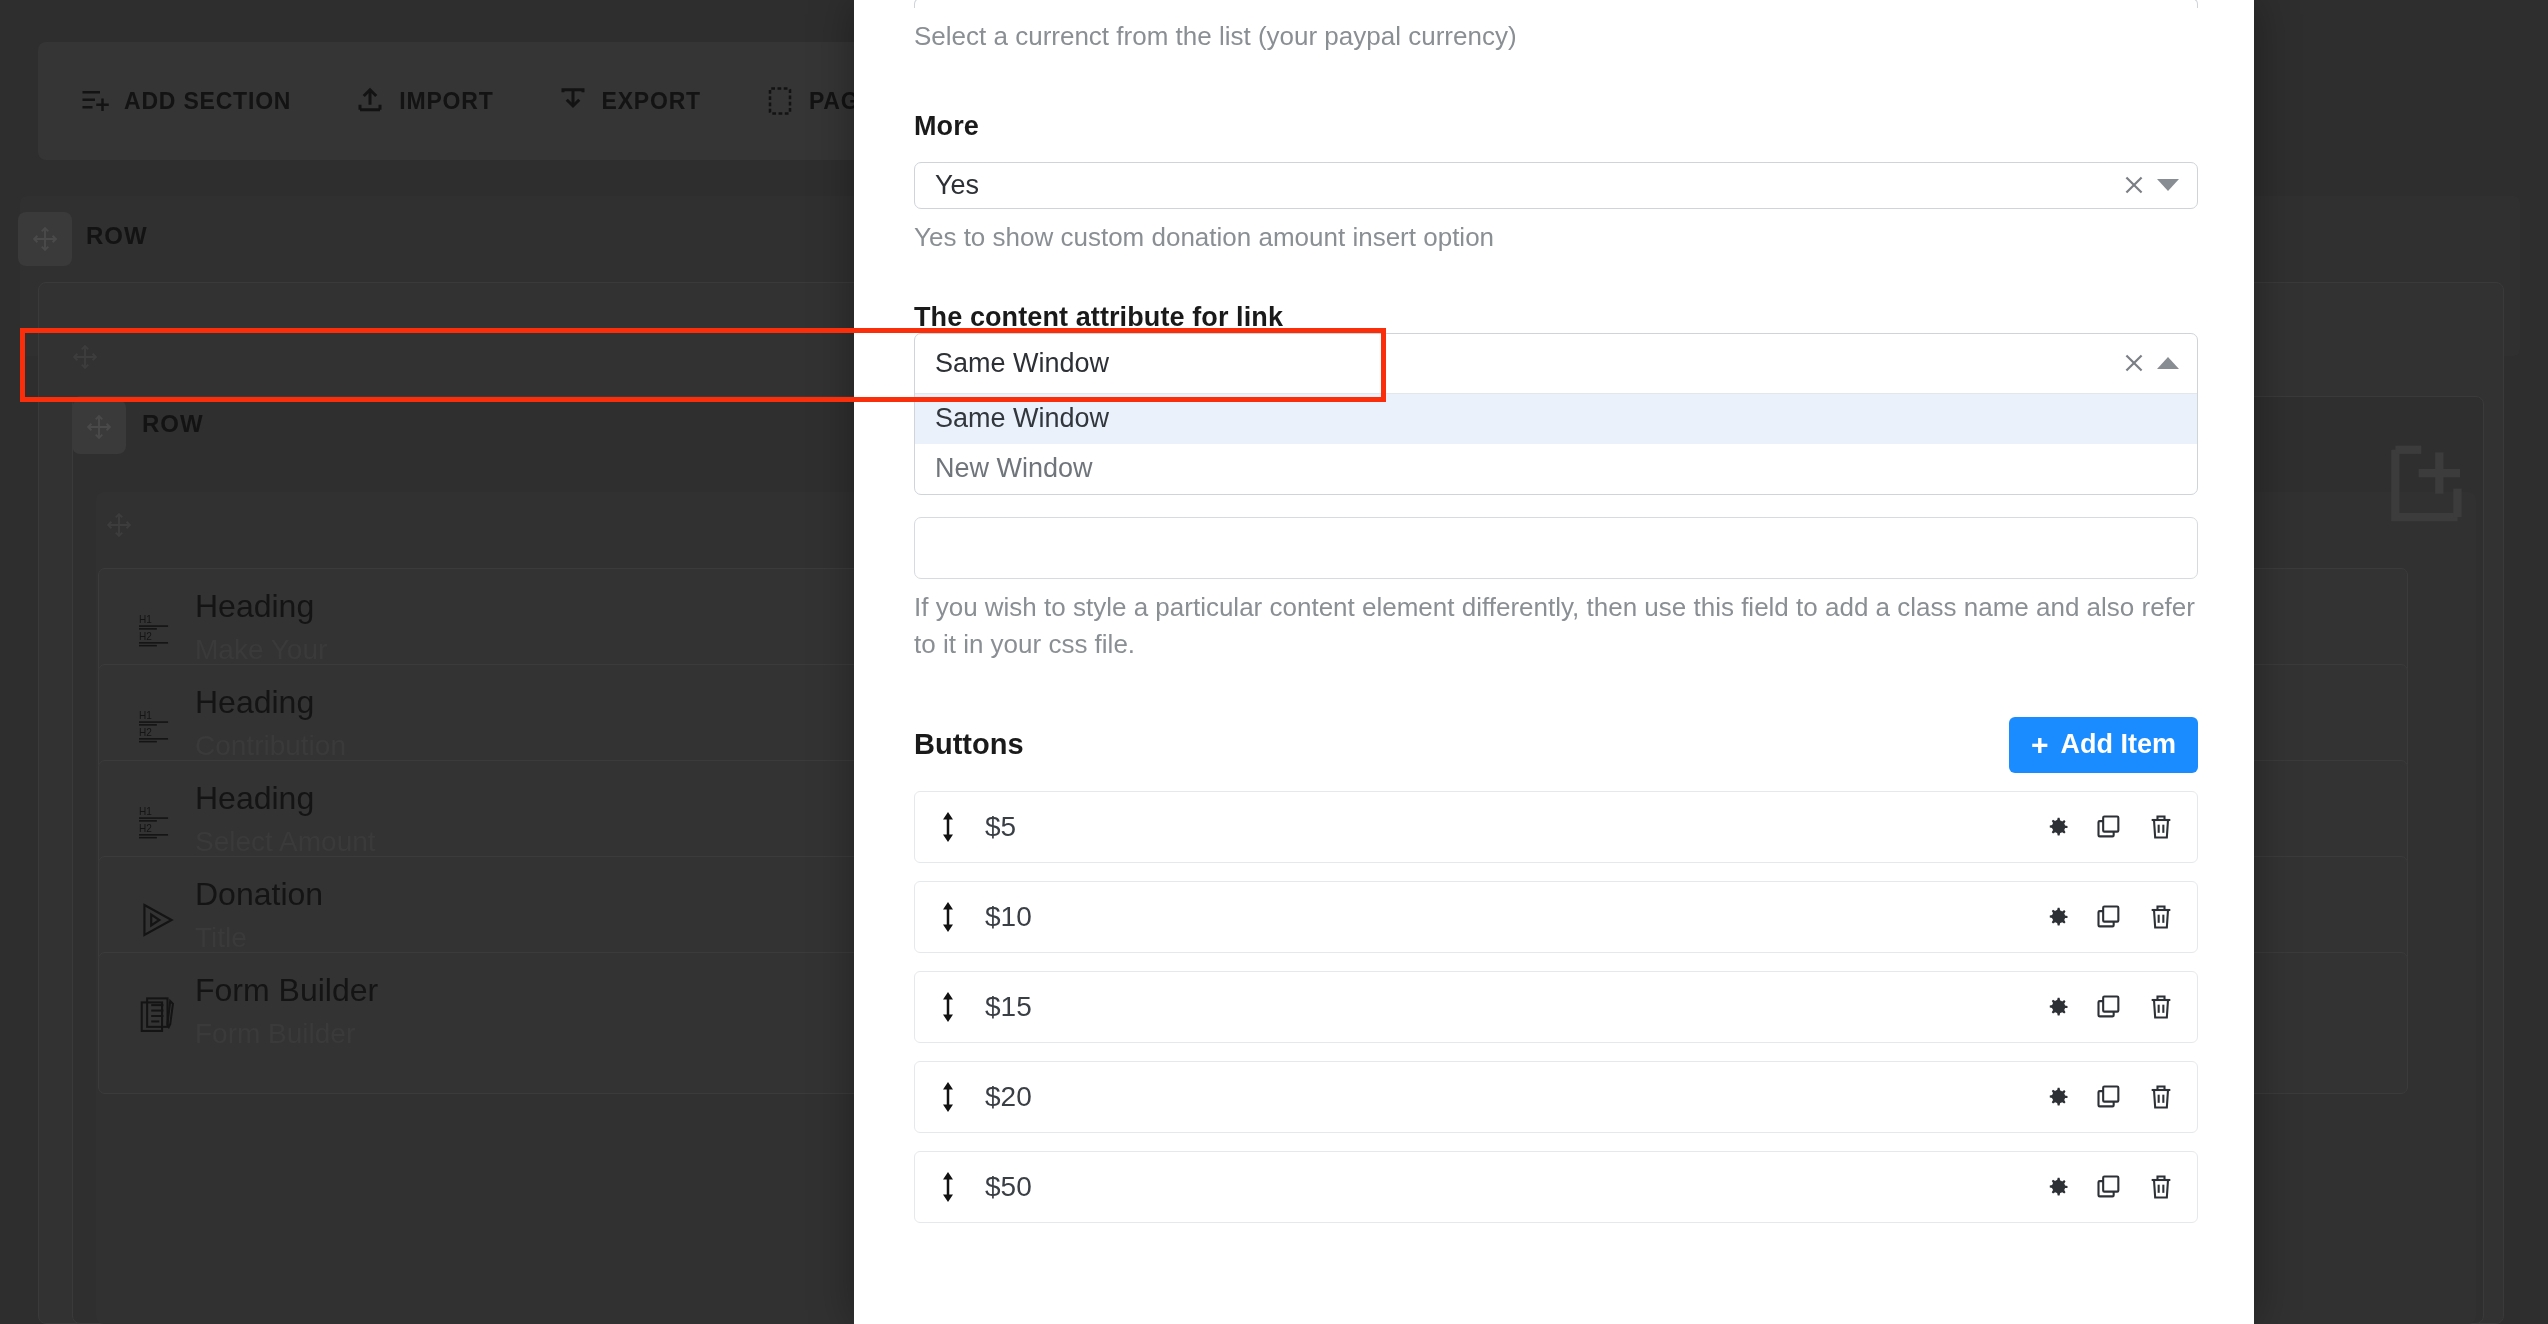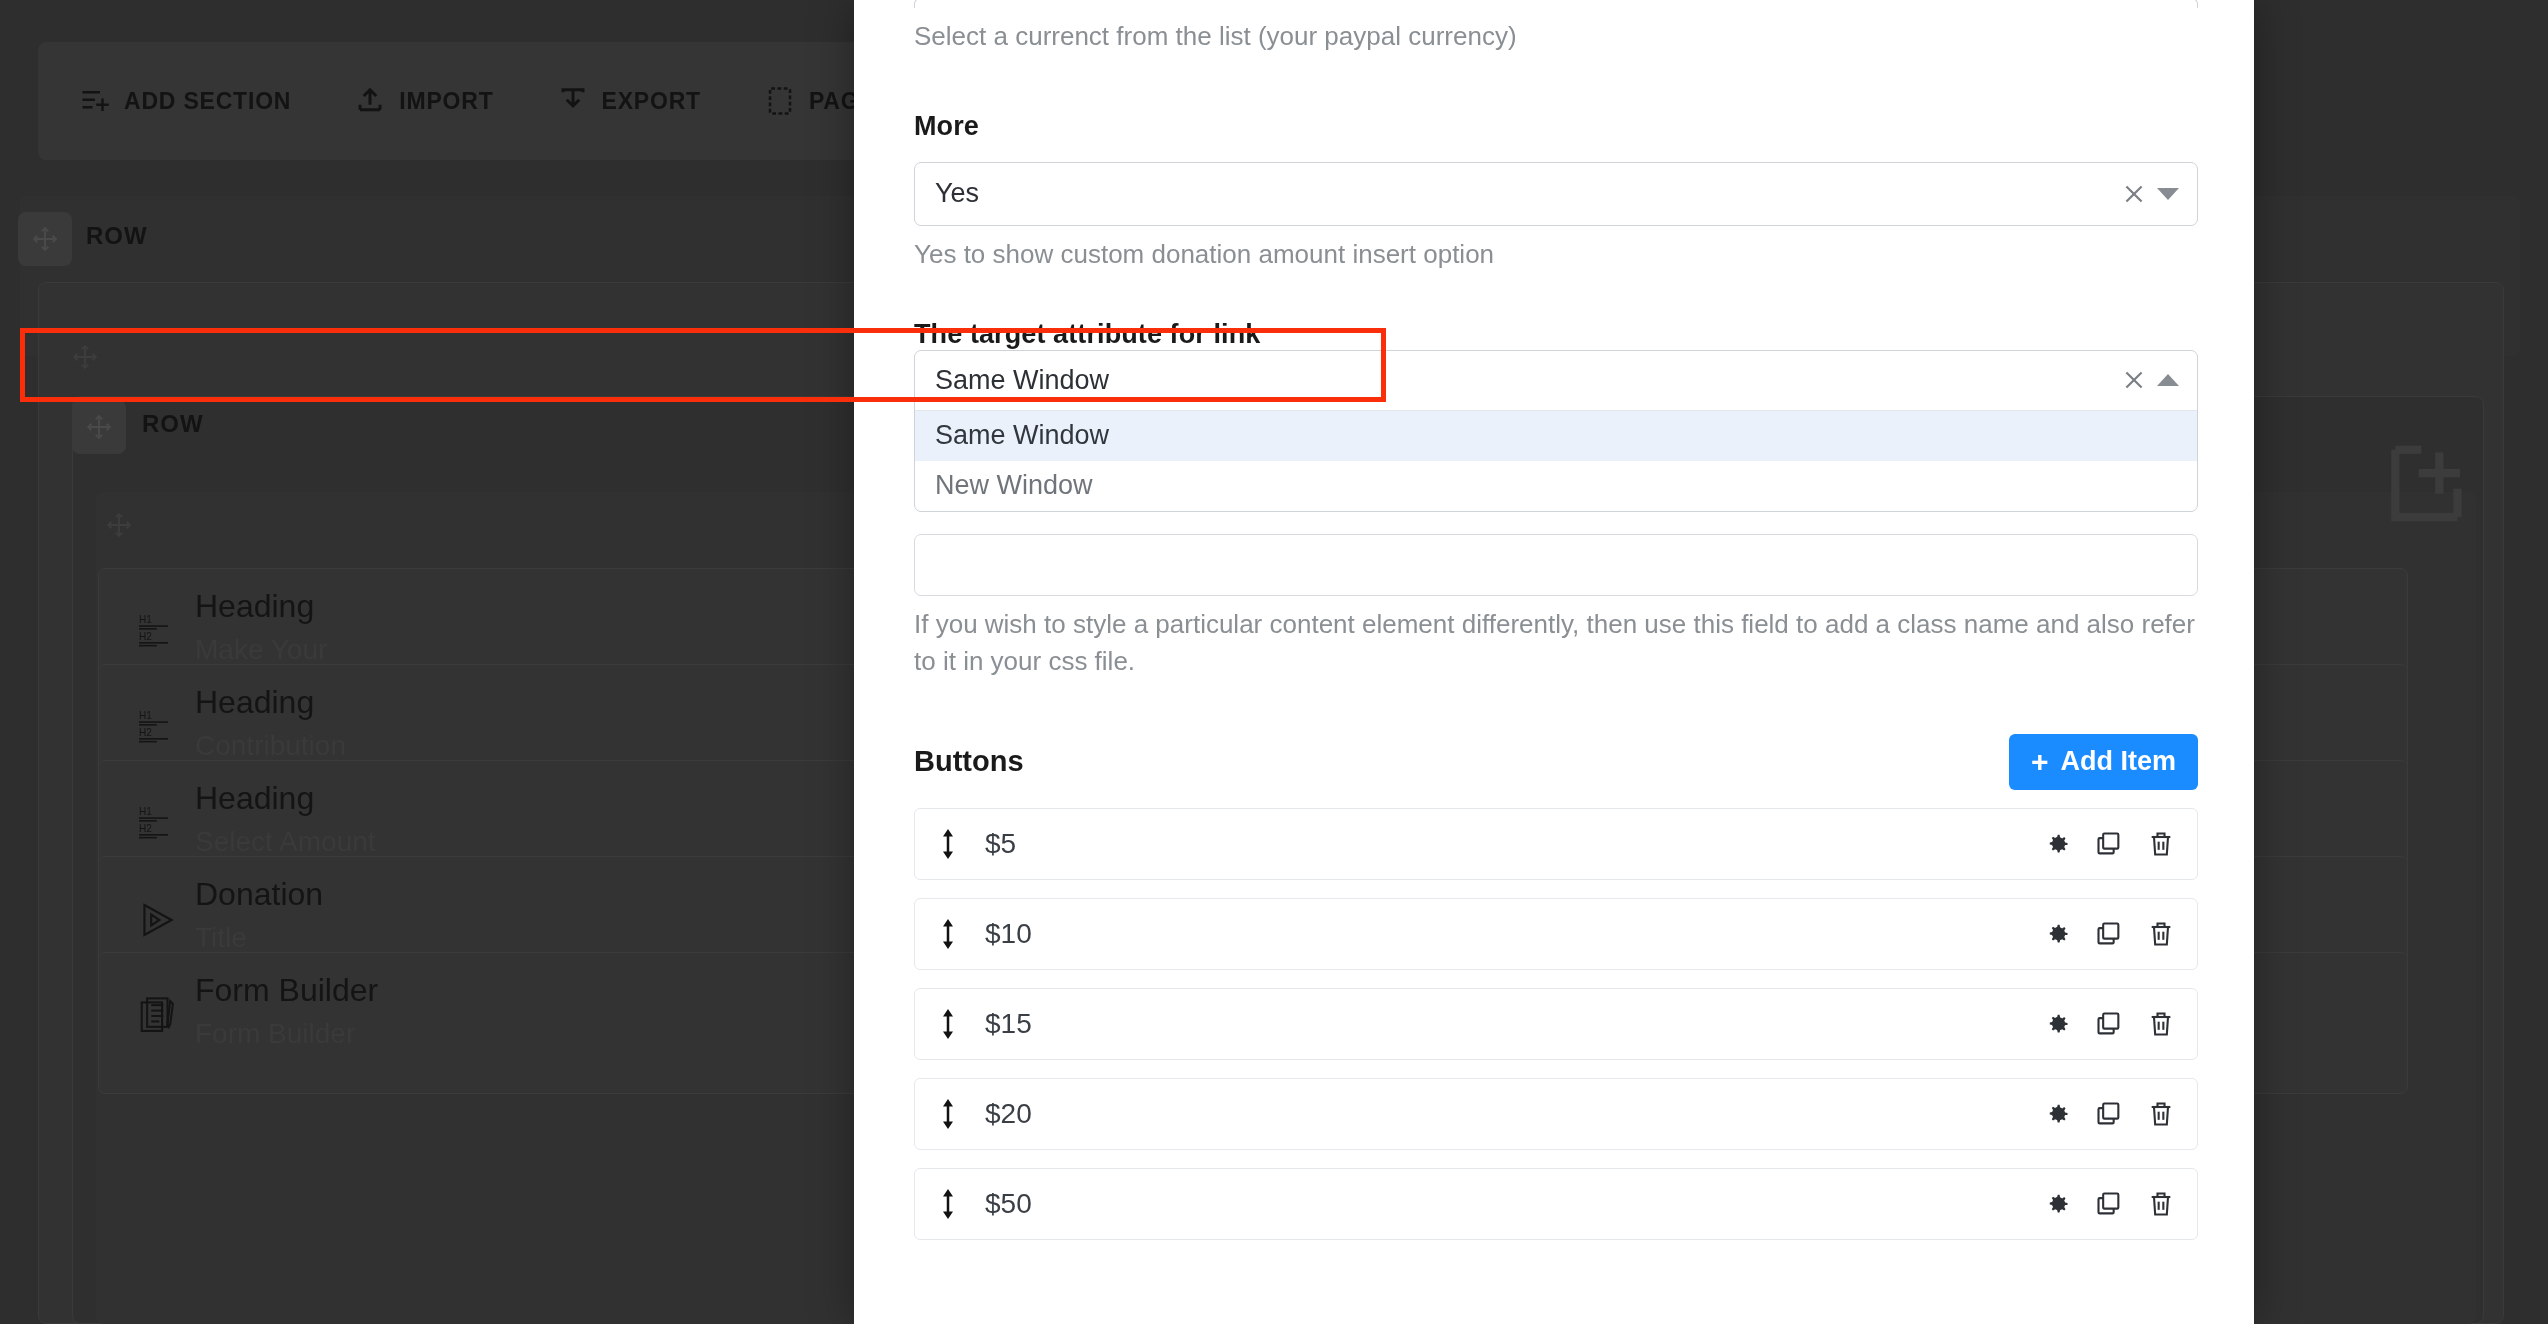--- a/index.html
+++ b/index.html
@@ -110,21 +110,21 @@
     color: #8a8f94; font-size: 26px; line-height: 1.42;
     margin-top: 10px;
   }
   .field-label {
     color: #1a1a1a; font-size: 27px; font-weight: 700;
     letter-spacing: .1px;
   }
 
   .select-box {
     position: relative;
-    height: 64px;
+    height: 47px;
     border: 1px solid #cfd4d9;
     border-radius: 7px;
     background: #fff;
     display: flex; align-items: center;
     padding-left: 20px;
   }
   .select-value { color:#2d3136; font-size: 27px; }
   .select-ctrls {
     position:absolute; right: 18px; top: 0; bottom:0;
     display:flex; align-items:center; gap: 10px;
@@ -424,21 +424,21 @@
               <line x1="19" y1="5" x2="5" y2="19"></line>
           </svg>
         </span>
         <span class="caret caret-down"></span>
       </span>
     </div>
     <div class="help">Yes to show custom donation amount insert option</div>
   </div>
 
   <div class="pad" style="margin-top:46px;">
-    <div class="field-label">The target attribute for link</div>
+    <div class="field-label">The content attribute for link</div>
     <div class="dd-open" style="">
       <div class="dd-head">
         <span class="select-value">Same Window</span>
         <span class="select-ctrls">
           <span class="x-ico">
             <svg viewBox="0 0 24 24" width="26" height="26" fill="none" stroke="currentColor" stroke-width="2">
               <line x1="5" y1="5" x2="19" y2="19"></line>
                 <line x1="19" y1="5" x2="5" y2="19"></line>
             </svg>
           </span>

